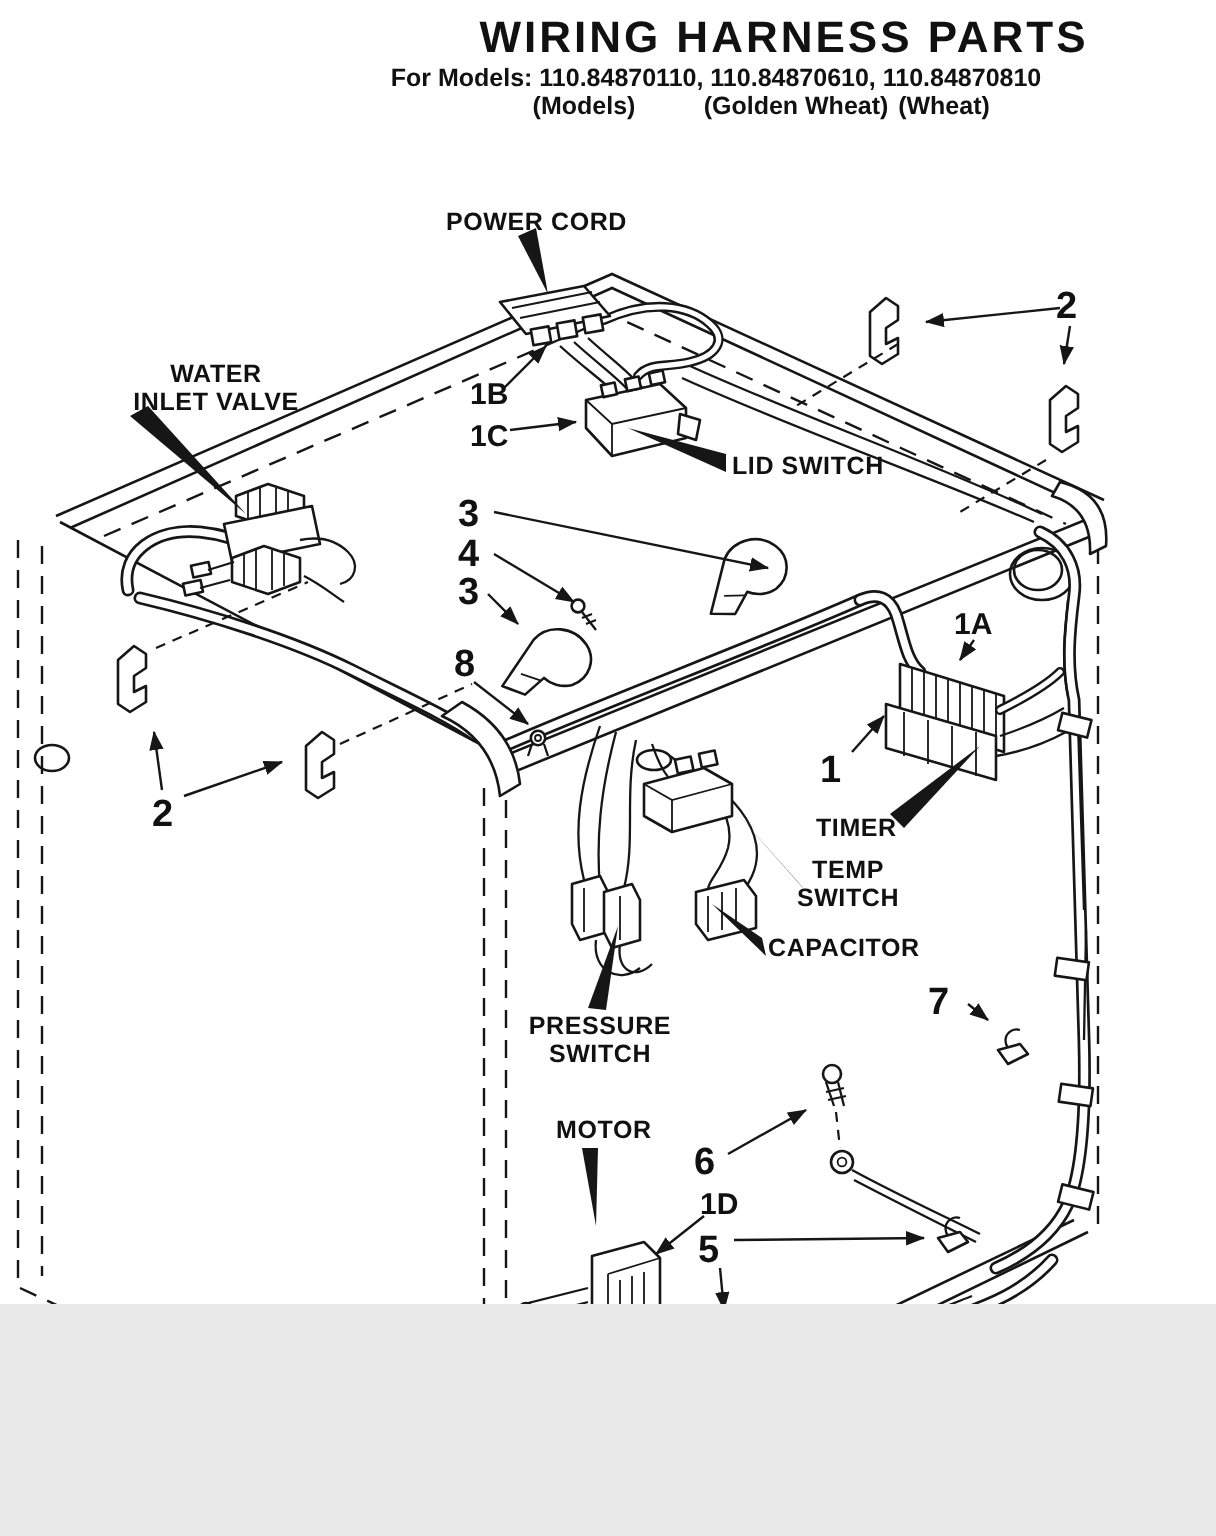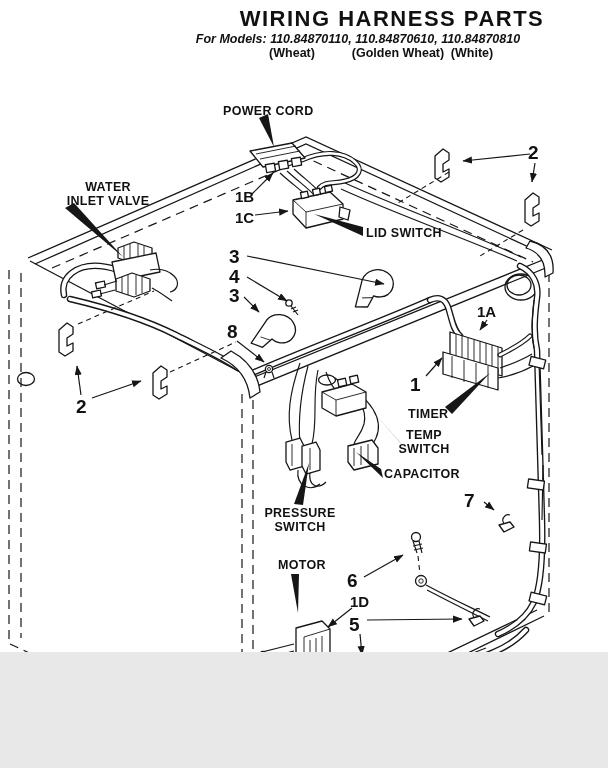--- a/index.html
+++ b/index.html
@@ -1,21 +1,21 @@
 <!DOCTYPE html>
 <html><head>
 <meta charset="utf-8">
 <style>
   html,body{margin:0;padding:0;background:#e8e8e8;}
   .page{position:relative;width:608px;height:652px;background:#ffffff;color:#111;
         font-family:"Liberation Sans",sans-serif;overflow:hidden;padding-left:16px;}
   .hdr-title{position:absolute;left:392px;top:6px;transform:translateX(-50%);
         font-size:22px;font-weight:bold;letter-spacing:1.5px;white-space:nowrap;}
   .hdr-models{position:absolute;left:358px;top:32px;transform:translateX(-50%);
-        font-size:12.5px;font-weight:bold;white-space:nowrap;font-style:italic;}
+        font-size:12.5px;font-weight:bold;white-space:nowrap;}
   .hdr-colors span{position:absolute;top:46px;transform:translateX(-50%);
         font-size:12.5px;font-weight:bold;white-space:nowrap;}
   .c1{left:292px}.c2{left:398px}.c3{left:472px}
   svg{position:absolute;left:0;top:0;}
   .cab{fill:none;stroke:#161616;stroke-width:1.3;}
   .dA{fill:none;stroke:#161616;stroke-width:1.2;stroke-dasharray:9,6;}
   .dB{fill:none;stroke:#161616;stroke-width:1.1;stroke-dasharray:5,4;}
   .to{fill:none;stroke:#161616;stroke-width:6.5;stroke-linecap:round;stroke-linejoin:round;}
   .ti{fill:none;stroke:#ffffff;stroke-width:3.8;stroke-linecap:round;stroke-linejoin:round;}
   .to2{fill:none;stroke:#161616;stroke-width:5;stroke-linecap:round;stroke-linejoin:round;}
@@ -31,23 +31,23 @@
 </style>
 </head>
 <body>
 
 <div class="page">
 
   <div>
     <div class="hdr-title">WIRING HARNESS PARTS</div>
     <div class="hdr-models">For Models: 110.84870110, 110.84870610, 110.84870810</div>
     <div class="hdr-colors">
-      <span class="c1">(Wheat)</span>
+      <span class="c1">(Models)</span>
       <span class="c2">(Golden Wheat)</span>
-      <span class="c3">(White)</span>
+      <span class="c3">(Wheat)</span>
     </div>
   </div>
 
   <svg width="608" height="768" viewBox="0 0 608 768">
     <defs>
       <marker id="ah" orient="auto" markerWidth="9" markerHeight="8" refX="7.5" refY="3">
         <path d="M0,0 L8,3 L0,6 Z" fill="#161616"></path>
       </marker>
     </defs>
 

